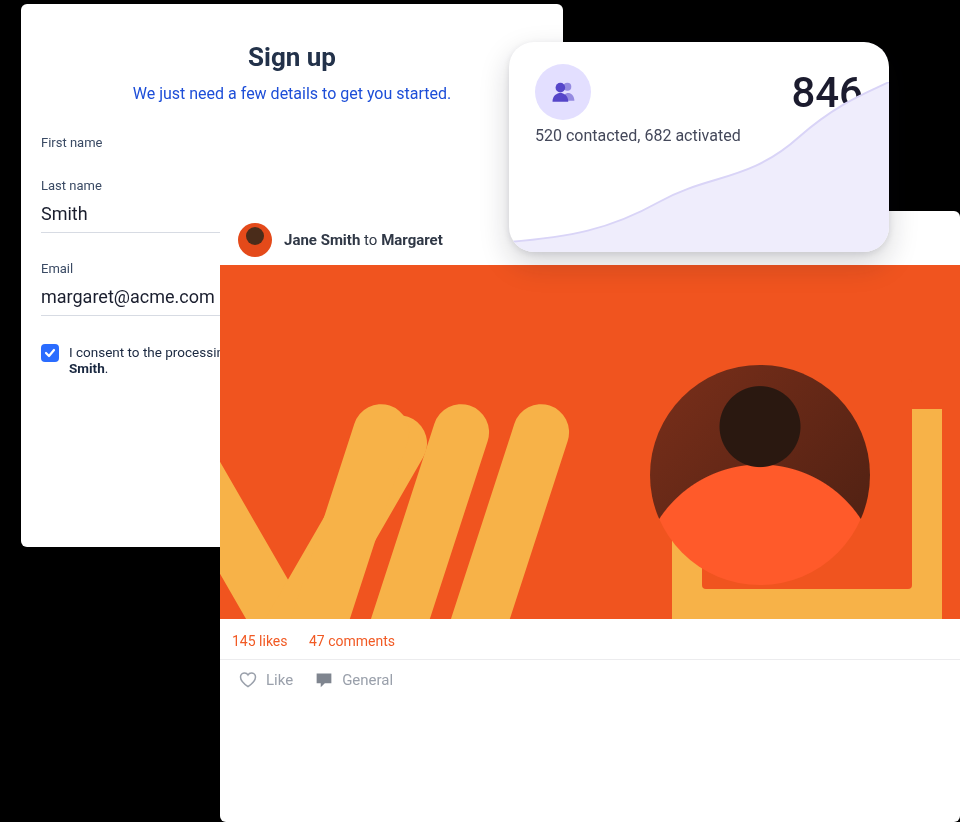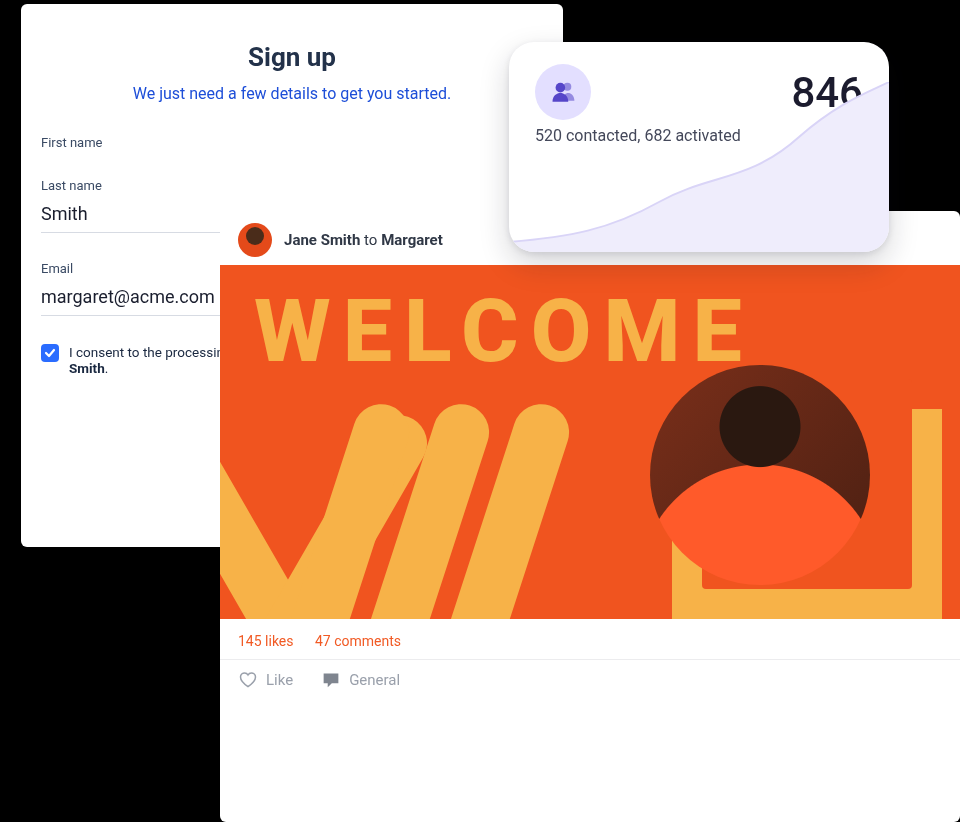--- a/index.html
+++ b/index.html
@@ -159,29 +159,29 @@
     width: 220px; height: 220px;
     border-radius: 50%;
     background:
       radial-gradient(circle at 50% 28%, #2a1810 0 40px, transparent 41px),
       radial-gradient(circle at 50% 100%, #ff5a2a 0 120px, transparent 121px),
       linear-gradient(135deg,#7a2f1a,#4a1f12);
     overflow:hidden;
   }
 
   .post-meta {
-    padding: 14px 18px 10px 18px;
+    padding: 14px 18px 10px 12px;
     font-size: 14px;
     color: #f15a24;
     border-bottom: 1px solid #ececee;
   }
   .post-meta span + span { margin-left: 18px; }
 
   .post-actions {
-    display: flex; gap: 28px;
+    display: flex; gap: 21px;
     padding: 10px 18px 14px 18px;
     font-size: 15px;
     color: #9aa0ab;
     align-items:center;
   }
   .action { display:flex; align-items:center; gap:8px; }
 
   
   .stat-card {
     position: absolute;
@@ -261,21 +261,20 @@
       <div class="avatar-sm"></div>
       <div class="post-byline">
         <span class="strong">Jane Smith</span>
         <span>to</span>
         <span class="strong">Margaret</span>
       </div>
     </div>
 
 
     <div class="hero">
-      <div class="hero-word">WELCOME</div>
       <div class="hero-shapes">
         <div class="bar tL"></div>
         <div class="bar tR"></div>
         <div class="bar b1"></div>
         <div class="bar b2"></div>
         <div class="bar b3"></div>
       </div>
       <div class="hero-square"></div>
       <div class="hero-avatar"></div>
     </div>

